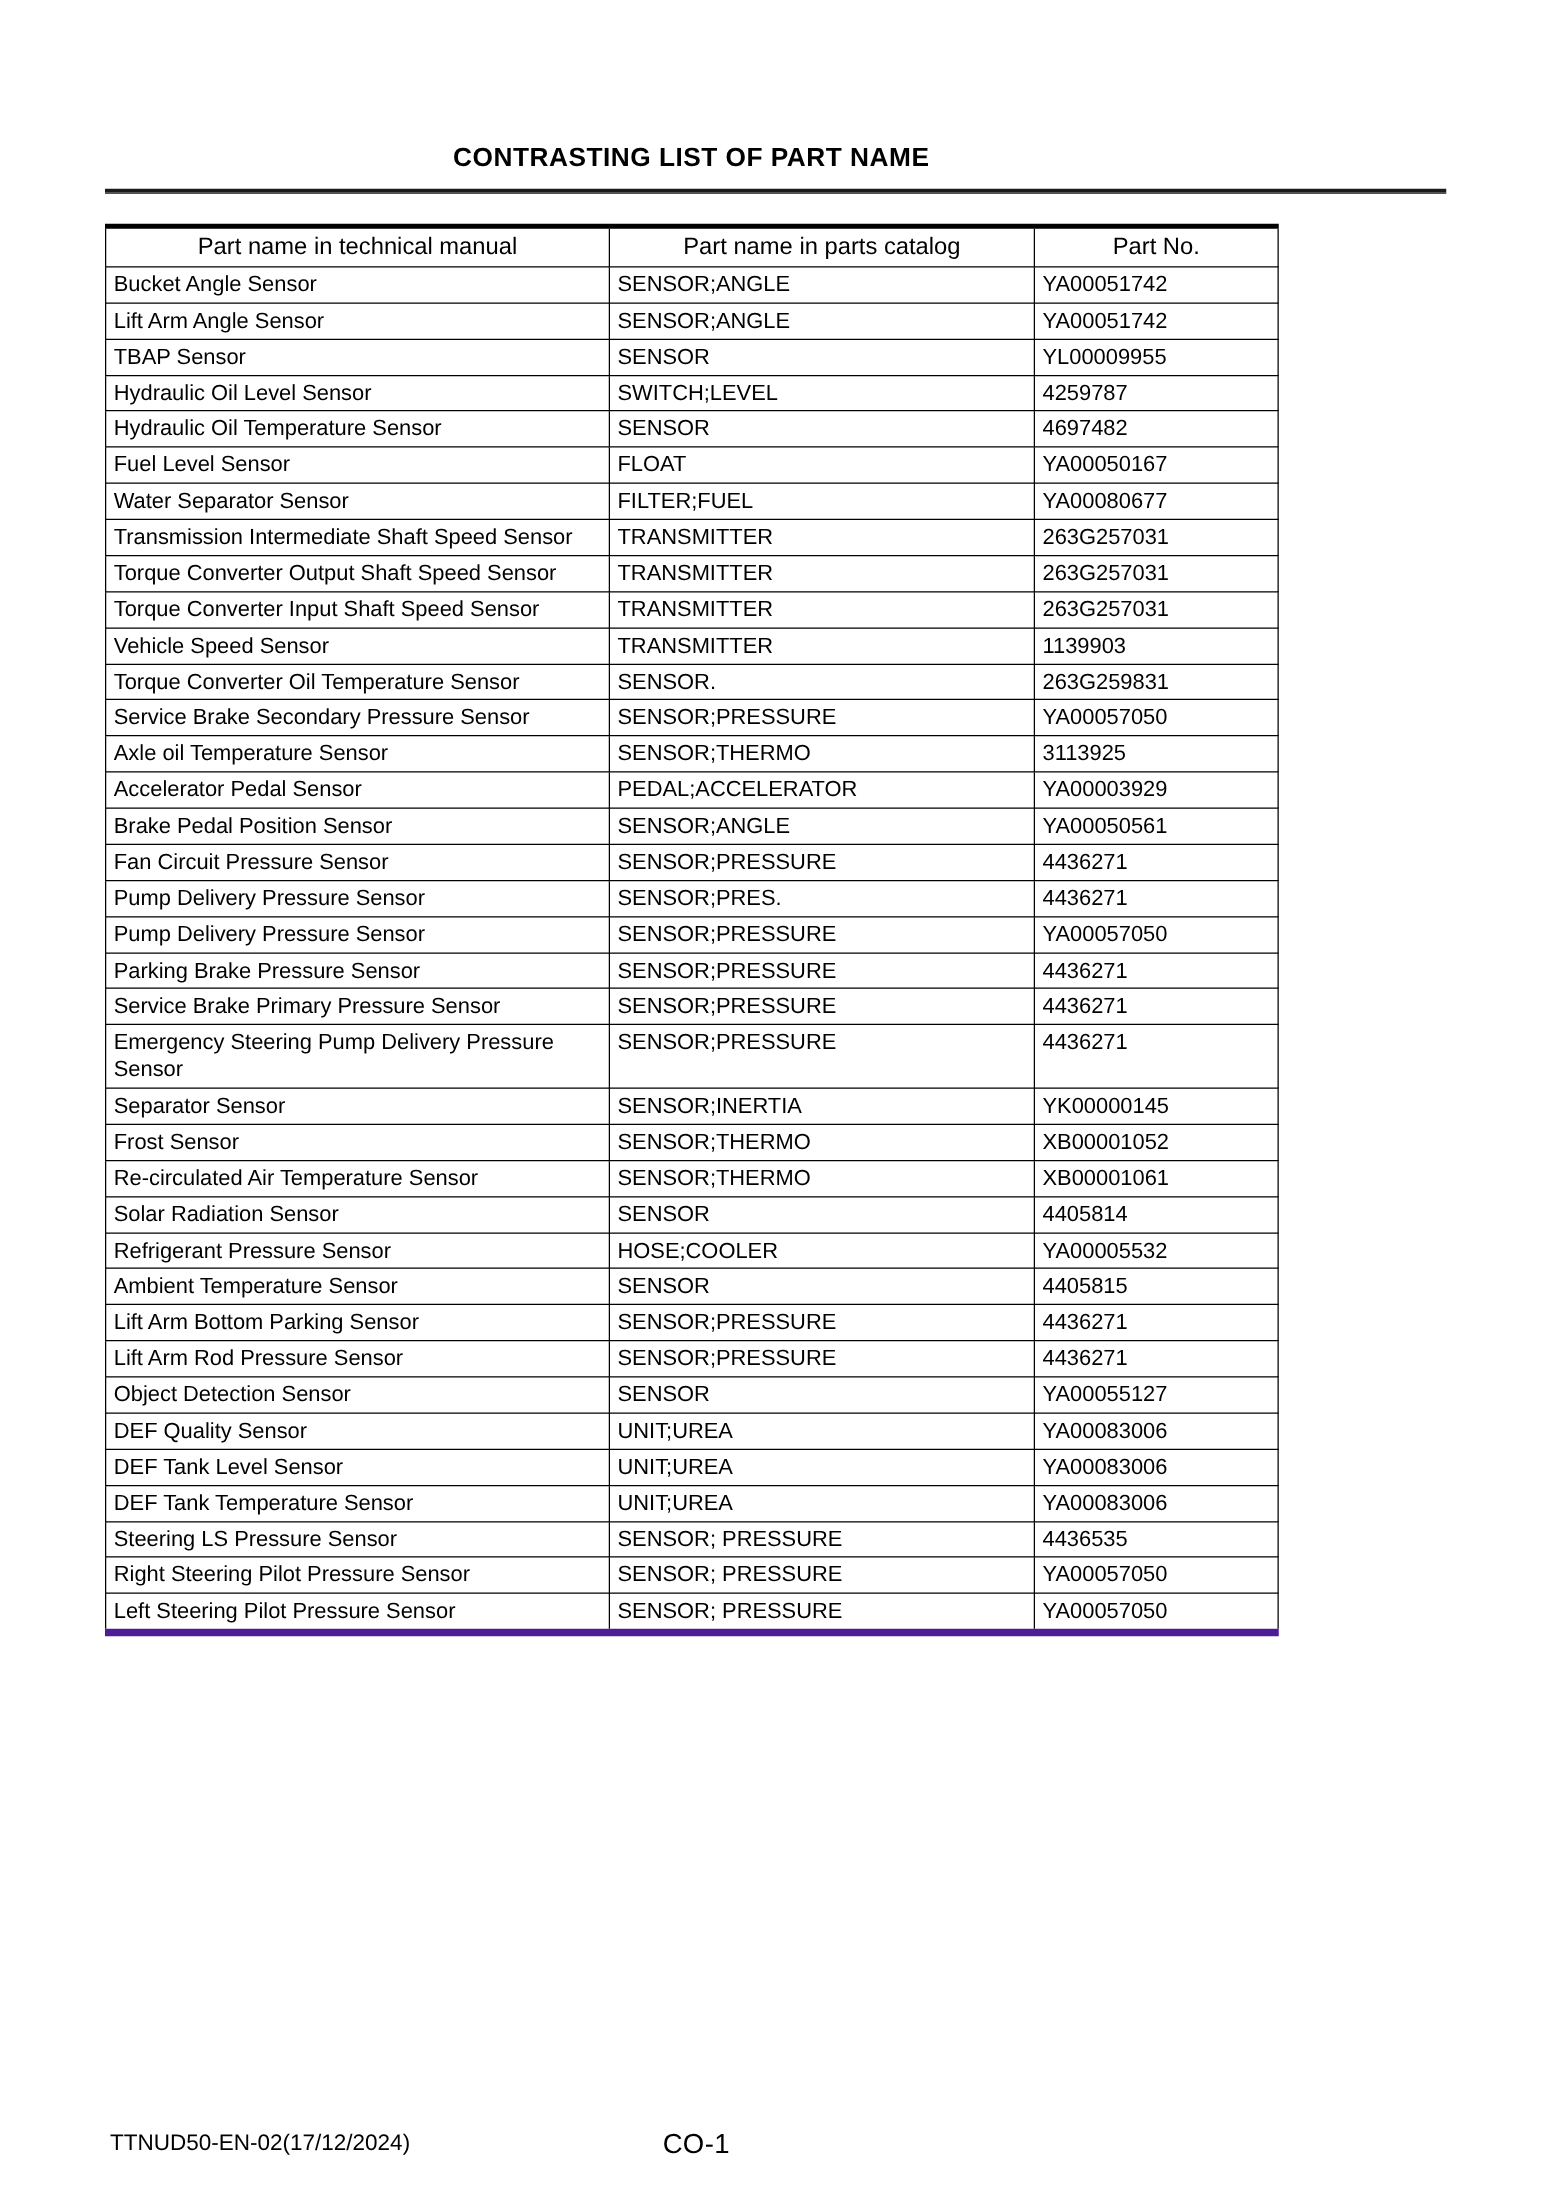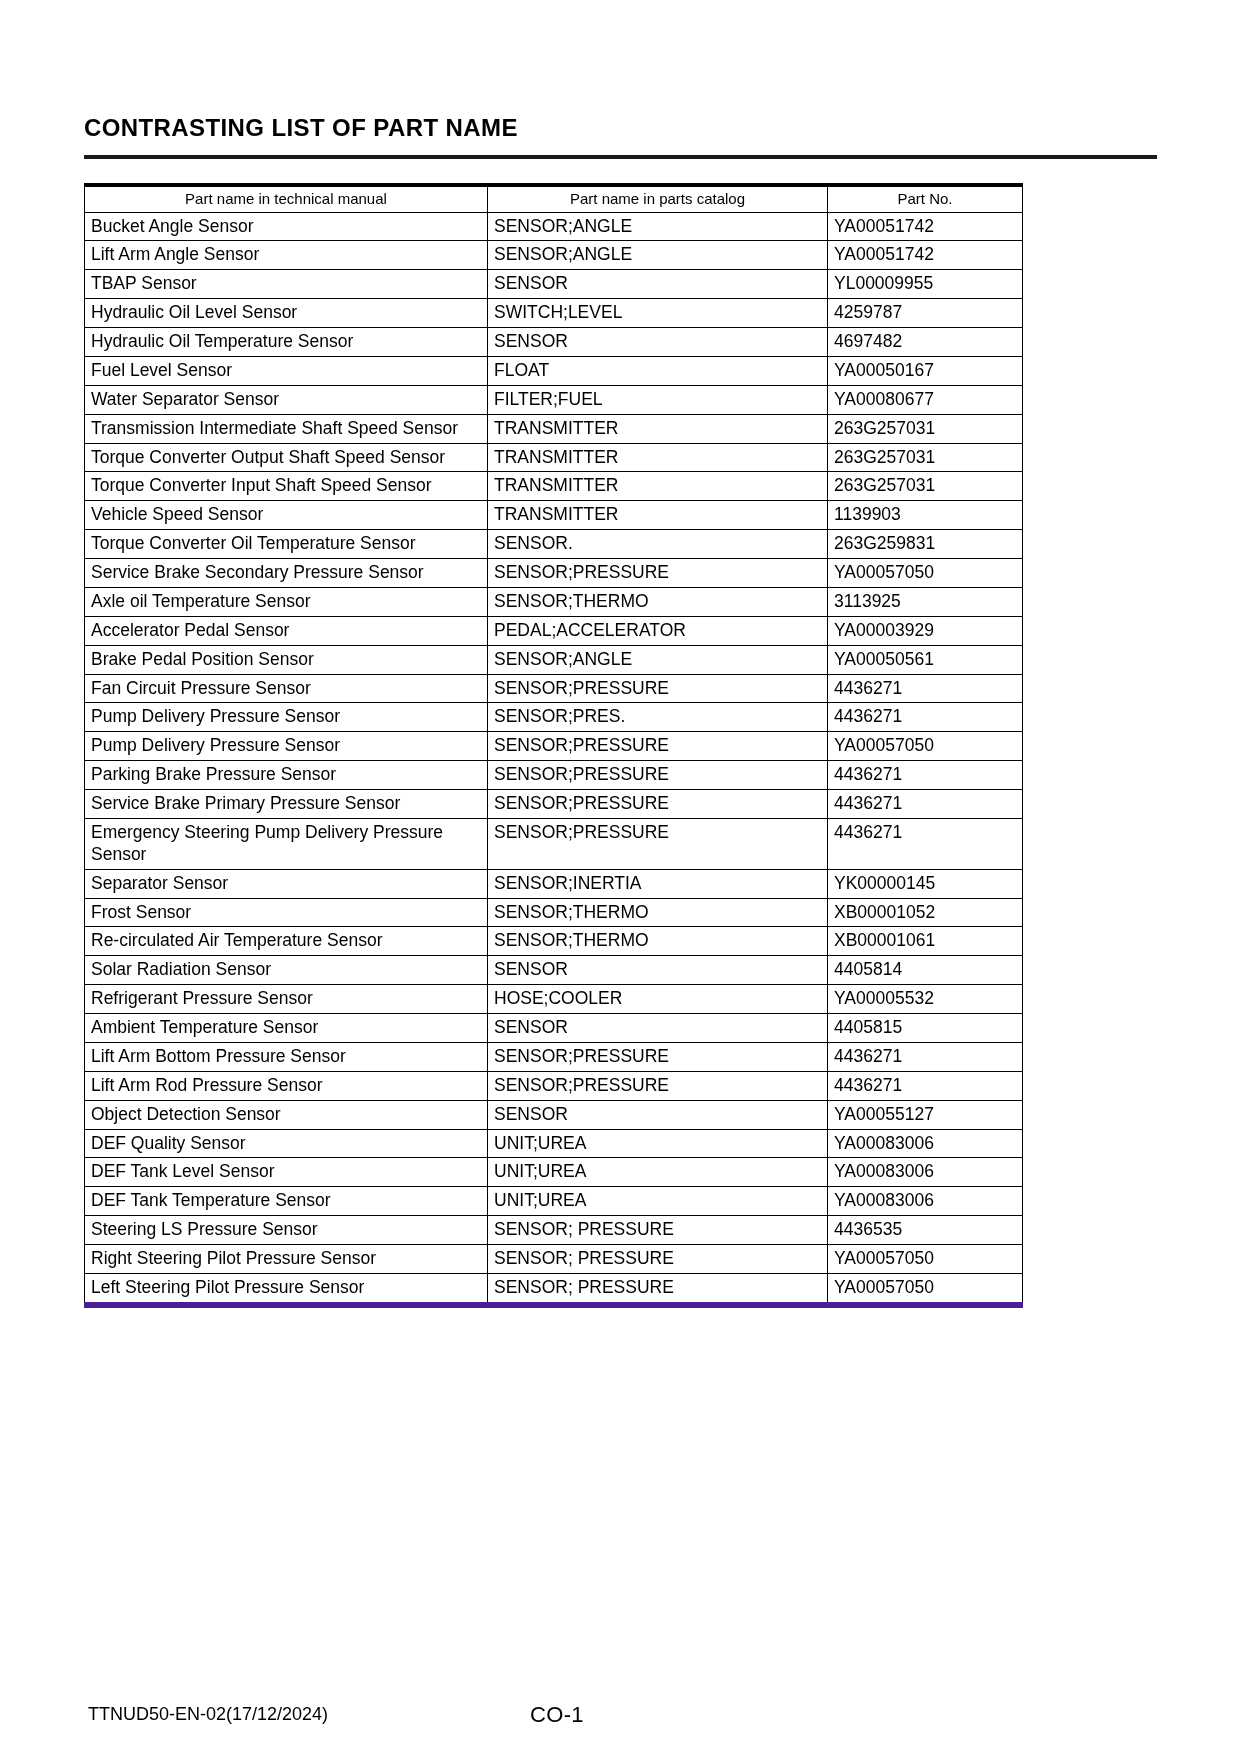--- a/index.html
+++ b/index.html
@@ -21,22 +21,23 @@
     background: #ffffff;
     overflow: hidden;
   }
   .content {
     position: absolute;
     left: 84px;
     top: 0;
     width: 938px;
   }
   h1.page-title {
-    font-size: 24px;
+    font-size: 21px;
     font-weight: 700;
+    text-align: center;
     letter-spacing: 0.4px;
     margin: 114px 0 12px 0;
     line-height: 1.2;
   }
   .title-rule {
     width: 1073px; 
     height: 3px;
     border-top: 3px solid #1a1a1a;
     border-bottom: 1px solid #1a1a1a;
   }
@@ -47,21 +48,21 @@
     line-height: 1.2;
   }
   table.parts-table {
     width: 938px;
     margin-top: 24px;
     border-collapse: collapse;
     table-layout: fixed;
   }
   table.parts-table th {
     font-weight: 400;
-    font-size: 15px;
+    font-size: 19px;
     text-align: center;
     padding: 3px 4px;
     border: 1px solid #000;
     border-top: 4px solid #000;
     line-height: 1.25;
   }
   table.parts-table td {
     font-size: 17.5px;
     padding: 3px 6px;
     border: 1px solid #000;
@@ -254,21 +255,21 @@
           <td>Refrigerant Pressure Sensor</td>
           <td>HOSE;COOLER</td>
           <td>YA00005532</td>
         </tr>
           <tr>
           <td>Ambient Temperature Sensor</td>
           <td>SENSOR</td>
           <td>4405815</td>
         </tr>
           <tr>
-          <td>Lift Arm Bottom Pressure Sensor</td>
+          <td>Lift Arm Bottom Parking Sensor</td>
           <td>SENSOR;PRESSURE</td>
           <td>4436271</td>
         </tr>
           <tr>
           <td>Lift Arm Rod Pressure Sensor</td>
           <td>SENSOR;PRESSURE</td>
           <td>4436271</td>
         </tr>
           <tr>
           <td>Object Detection Sensor</td>

